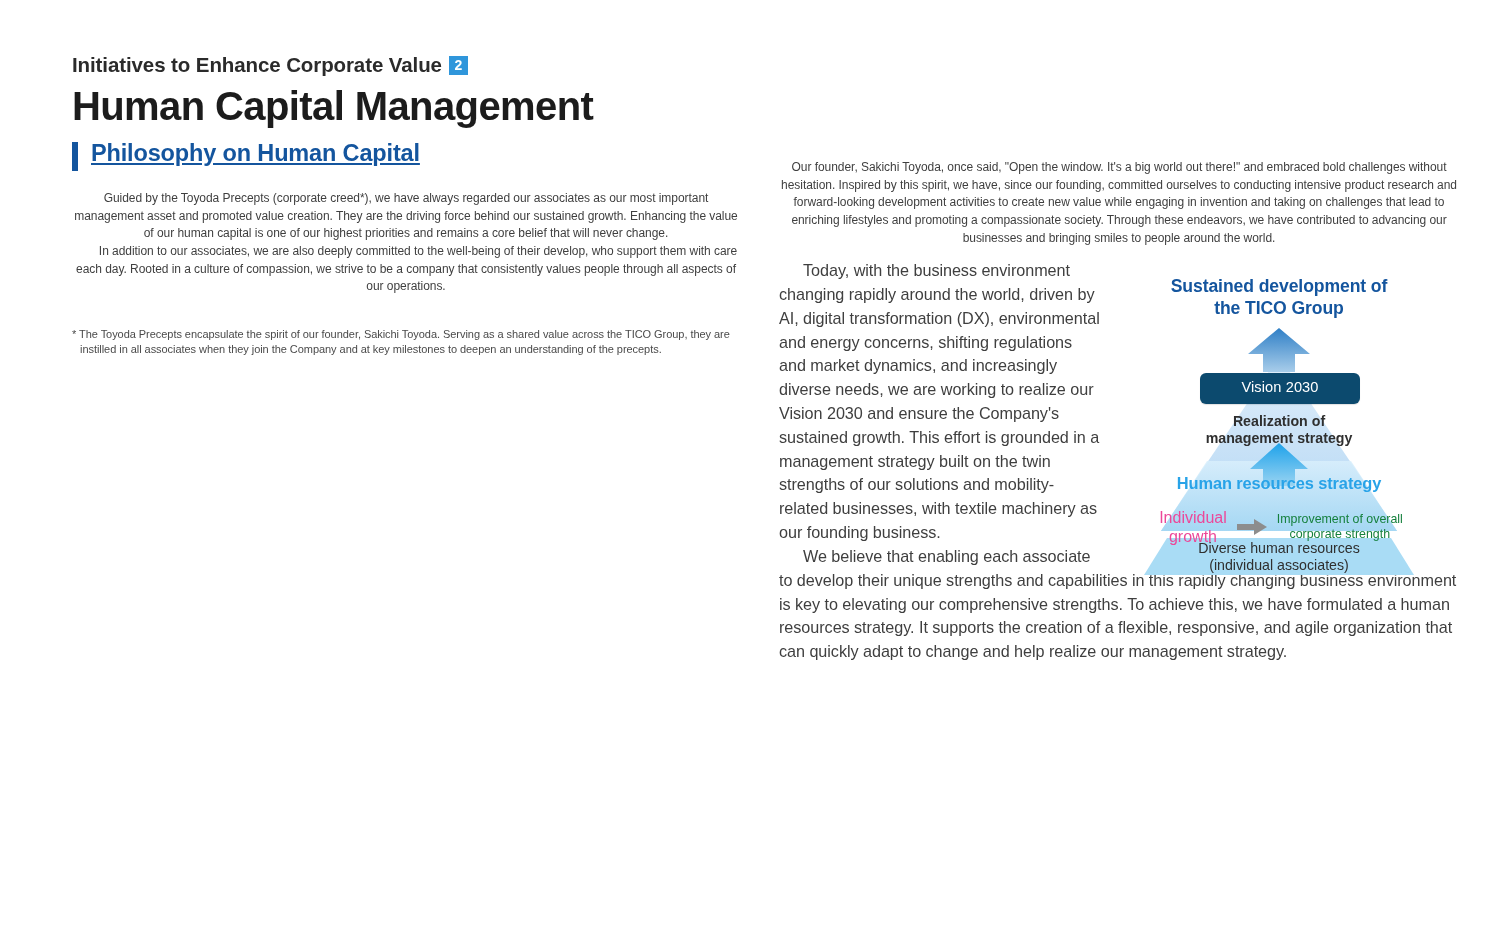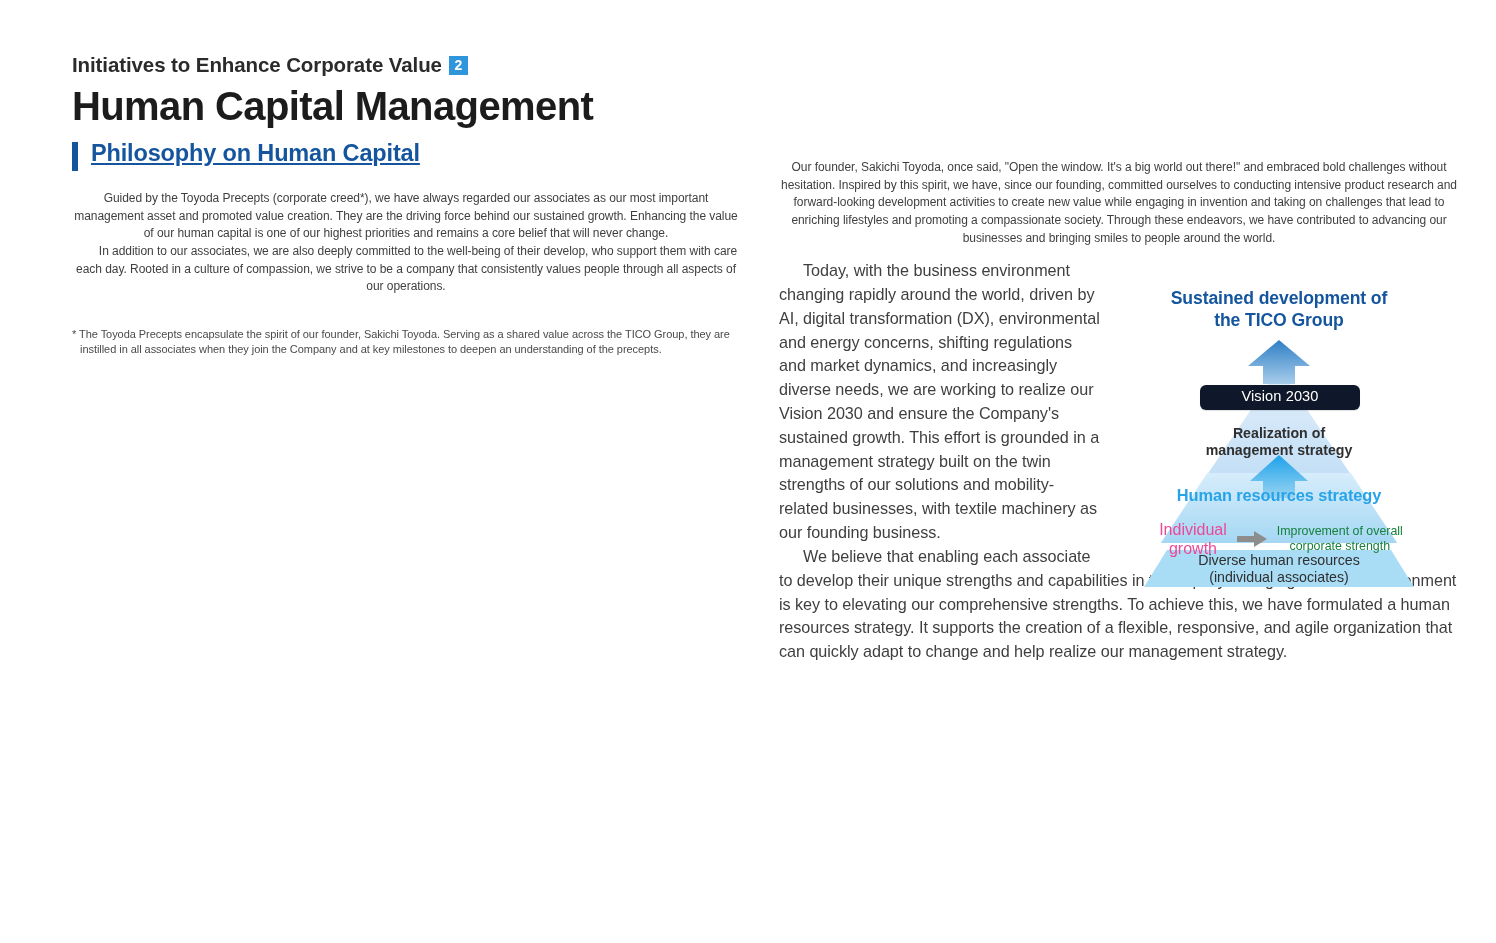--- a/index.html
+++ b/index.html
@@ -139,21 +139,21 @@
     color: #3f3f3f;
     letter-spacing: -0.05px;
   }
   #right-body-wrap p { margin: 0; }
   #right-body-wrap p.indent { text-indent: 24px; }
 
   
   #pyramid-figure {
     position: absolute;
     left: 1114px;
-    top: 288px;
+    top: 276px;
     width: 330px;
     height: 312px;
   }
   #figure-top-title {
     text-align: center;
     font-size: 17.6px;
     font-weight: 700;
     color: #14559e;
     line-height: 1.24;
     letter-spacing: -0.1px;
@@ -171,22 +171,22 @@
   }
   .fig-label {
     position: absolute;
     text-align: center;
     line-height: 1.2;
   }
   #label-vision {
     left: 86px;
     top: 47px;
     width: 160px;
-    height: 25px;
-    background: #0f172a;
+    height: 31px;
+    background: #0c4a6e;
     border-radius: 6px;
     color: #ffffff;
     font-size: 14.6px;
     font-weight: 400;
     display: flex;
     align-items: center;
     justify-content: center;
     letter-spacing: 0.1px;
     box-shadow: 0 1px 1px rgba(0,0,0,0.12);
   }

